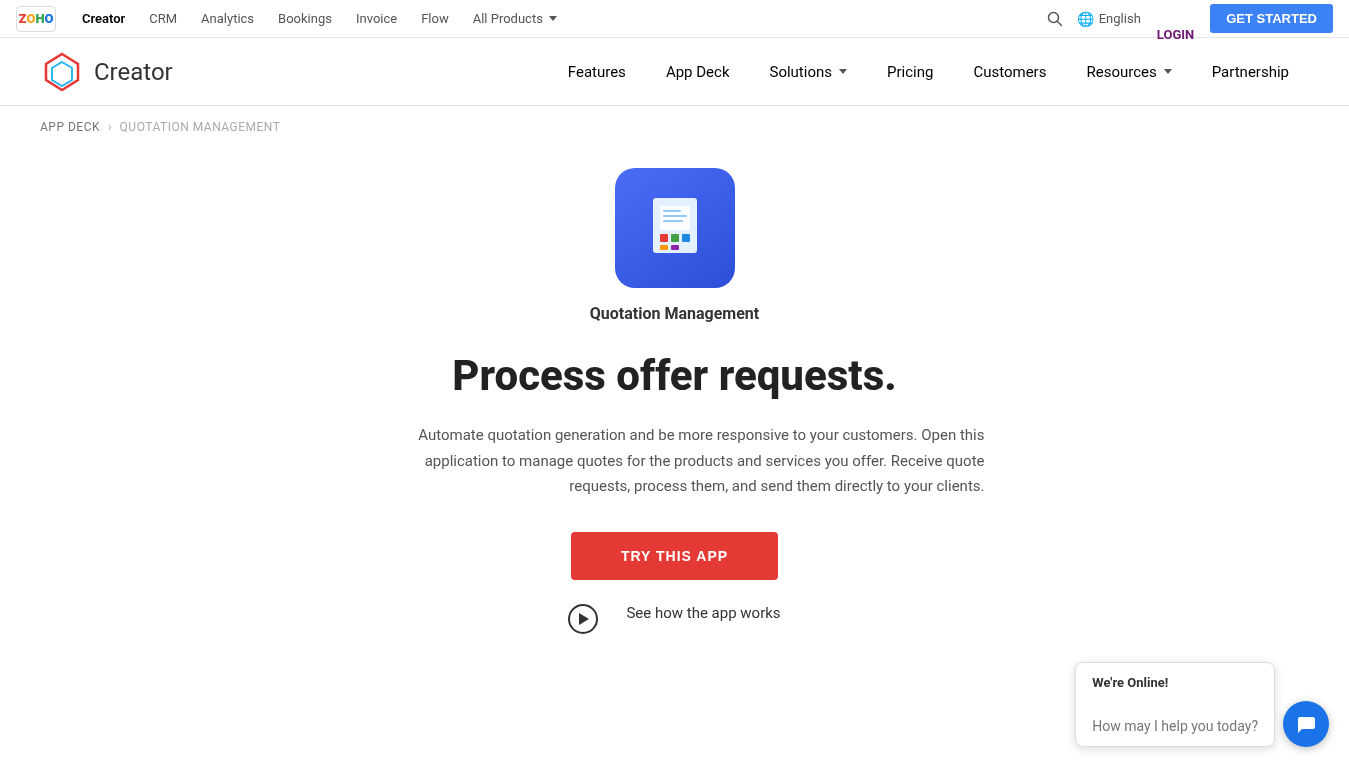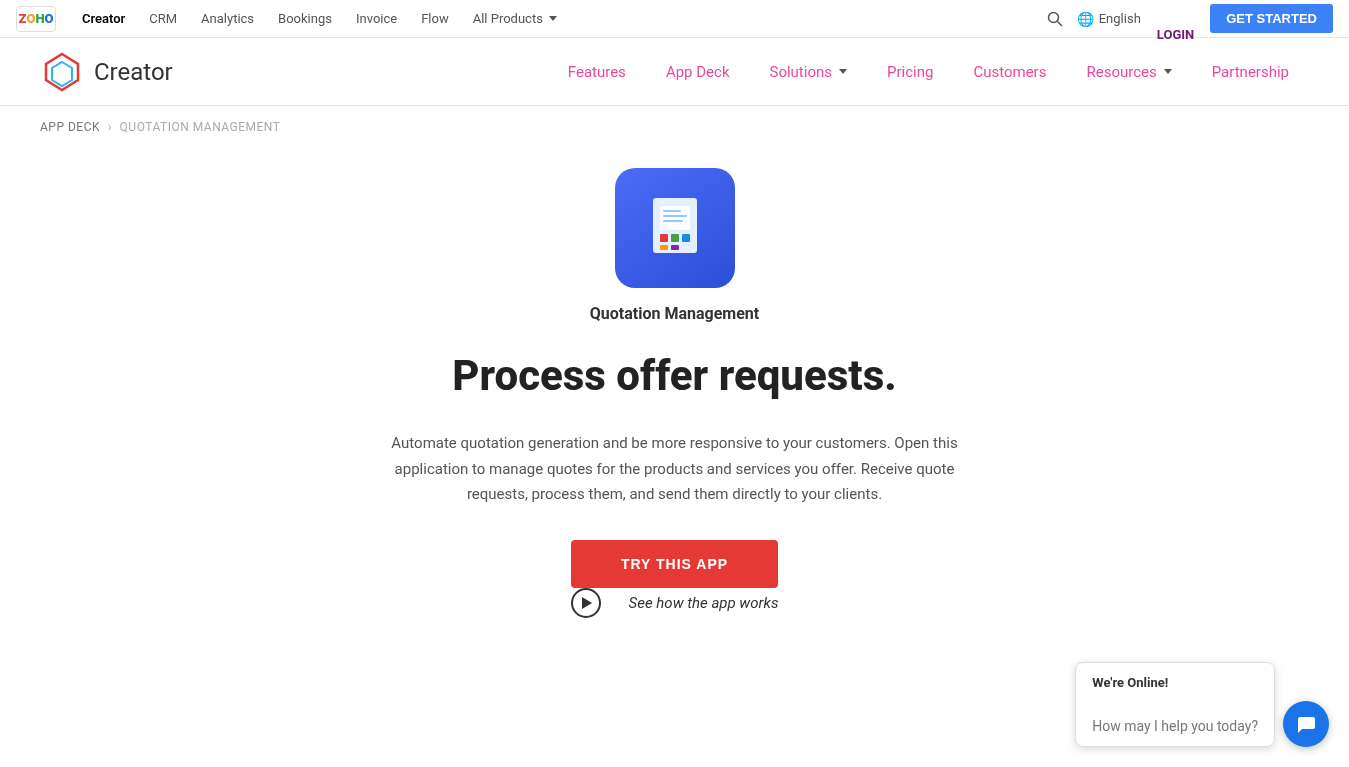--- a/index.html
+++ b/index.html
@@ -128,21 +128,21 @@
       font-weight: 400;
     }
     .main-nav-links {
       display: flex;
       align-items: center;
       gap: 0;
       margin-left: auto;
     }
     .main-nav-link {
       font-size: 15px;
-      color: #ec4899;
+      color: #000000;
       padding: 0 20px;
       height: 68px;
       display: flex;
       align-items: center;
       cursor: pointer;
       text-decoration: none;
       white-space: nowrap;
       gap: 4px;
     }
 
@@ -205,49 +205,48 @@
       font-weight: 800;
       color: #222;
       text-align: center;
       margin-bottom: 22px;
       line-height: 1.2;
     }
 
     .hero-desc {
       font-size: 15px;
       color: #555;
-      text-align: center;
+      text-align: right;
       max-width: 620px;
       line-height: 1.7;
       margin-bottom: 32px;
-      margin-top: 8px;
     }
 
     .try-app-btn {
       background: #e53935;
       color: #fff;
       font-size: 14px;
       font-weight: 700;
       letter-spacing: 1px;
       padding: 16px 50px;
       border-radius: 4px;
       cursor: pointer;
       border: none;
       text-transform: uppercase;
+      margin-bottom: 24px;
     }
 
     .see-how-link {
       display: flex;
-      align-items: center;
+      align-items: flex-start;
       gap: 28px;
       font-size: 15px;
       color: #333;
       cursor: pointer;
       text-decoration: none;
-      font-style: italic;
     }
     .play-circle {
       width: 30px;
       height: 30px;
       border-radius: 50%;
       border: 2px solid #333;
       display: flex;
       align-items: center;
       justify-content: center;
       flex-shrink: 0;

